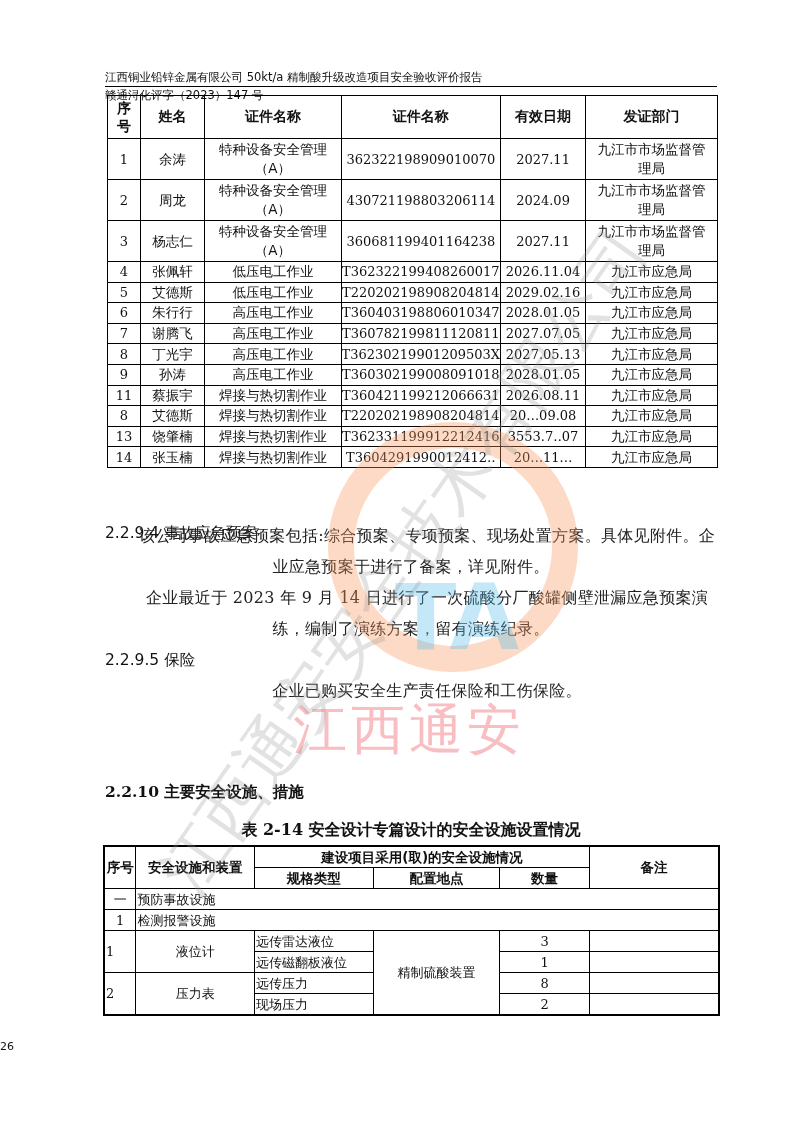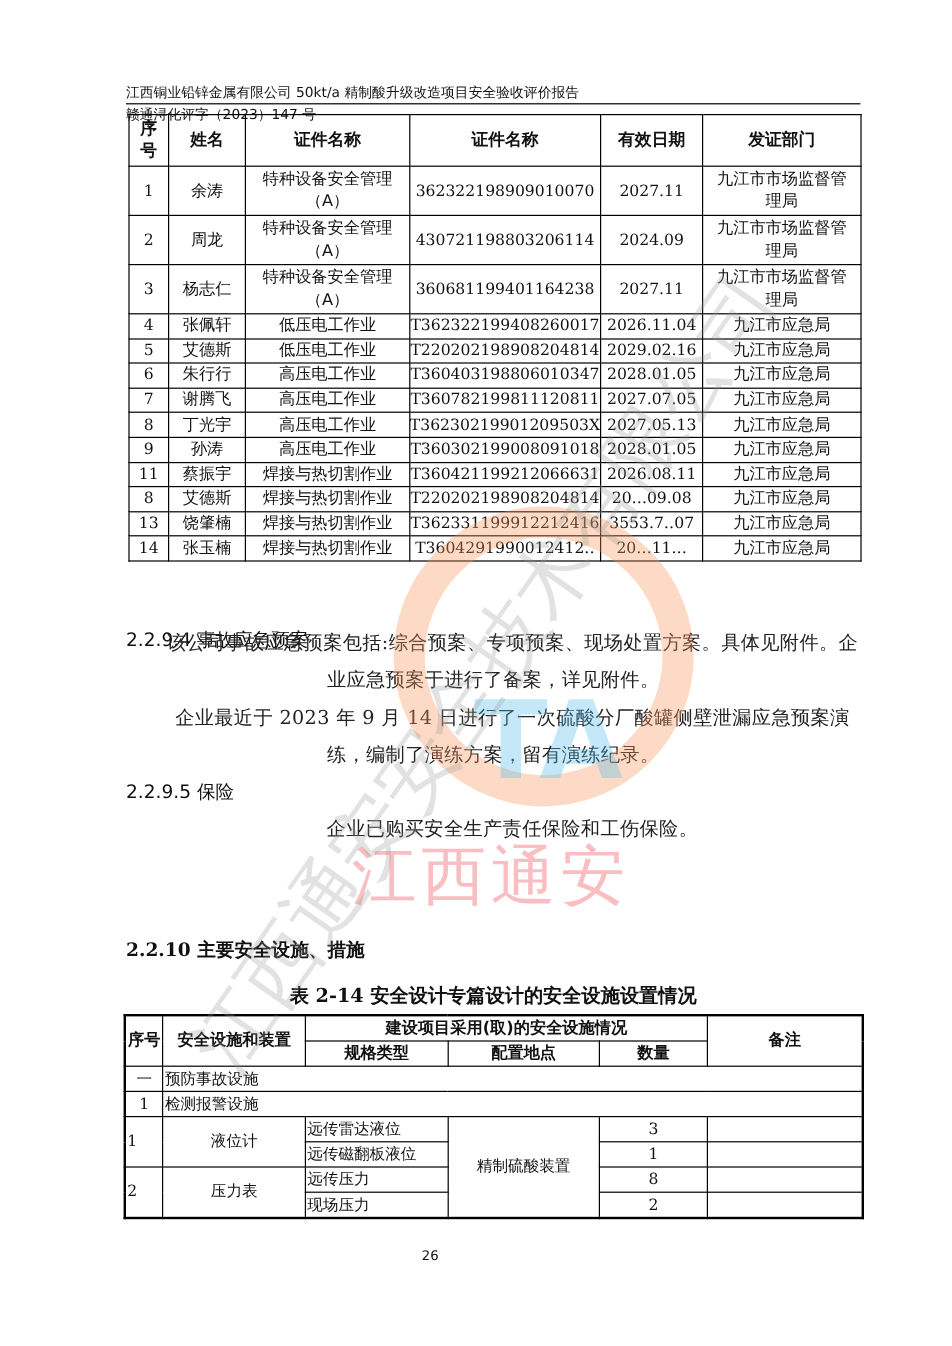--- a/index.html
+++ b/index.html
@@ -15,21 +15,21 @@
   #t1 tr.short td{height:19.6px;line-height:19px;}
   .h3{position:absolute;left:105px;font-size:15.5px;font-family:"DejaVu Sans","Liberation Sans",sans-serif;}
   .para{position:absolute;left:105px;width:612px;font-size:16px;line-height:31px;text-indent:32px;font-family:"DejaVu Serif","Liberation Serif",serif;color:#222;letter-spacing:0.3px;text-align:center;}
   .h3b{position:absolute;left:105px;font-weight:bold;font-size:15.5px;font-family:"DejaVu Serif","Liberation Serif",serif;}
   .caption{position:absolute;left:105px;width:612px;text-align:center;font-weight:bold;font-size:16px;font-family:"DejaVu Serif","Liberation Serif",serif;}
   #t2{left:103px;top:845px;width:617px;border:2px solid #000;}
   #t2 th{font-family:"DejaVu Sans","Liberation Sans",sans-serif;font-weight:bold;font-size:13.5px;height:20px;line-height:19px;}
   #t2 td{font-size:13px;height:20px;line-height:19px;font-family:"DejaVu Sans","Liberation Sans",sans-serif;}
   #t2 td.left{text-align:left;padding-left:1px;}
   #t2 td.serif{font-family:"DejaVu Serif","Liberation Serif",serif;}
-  .pageno{position:absolute;left:0;width:717px;top:1040px;text-align:center;font-size:11px;font-family:"DejaVu Sans","Liberation Sans",sans-serif;}
+  .pageno{position:absolute;left:0;width:717px;top:1040px;text-align:left;font-size:11px;font-family:"DejaVu Sans","Liberation Sans",sans-serif;}
   .wm{position:absolute;pointer-events:none;}
   .wm-ring{left:328px;top:422px;width:250px;height:250px;border-radius:50%;border:26px solid rgba(245,150,90,0.35);box-sizing:border-box;}
   .wm-a{left:395px;top:565px;font-size:90px;color:rgba(90,190,235,0.35);font-family:"DejaVu Sans","Liberation Sans",sans-serif;font-weight:bold;}
   .wm-red{left:293px;top:694px;font-size:54px;color:rgba(240,110,120,0.45);font-family:Liberation Mono, monospace;letter-spacing:4px;}
   .wm-diag{left:95px;top:520px;font-size:66px;color:rgba(150,150,150,0.28);font-family:"DejaVu Sans","Liberation Sans",sans-serif;transform:rotate(-55deg);transform-origin:left top;white-space:nowrap;top:860px;left:140px;}
 </style>
 </head>
 <body>
 
 <div class="header">

